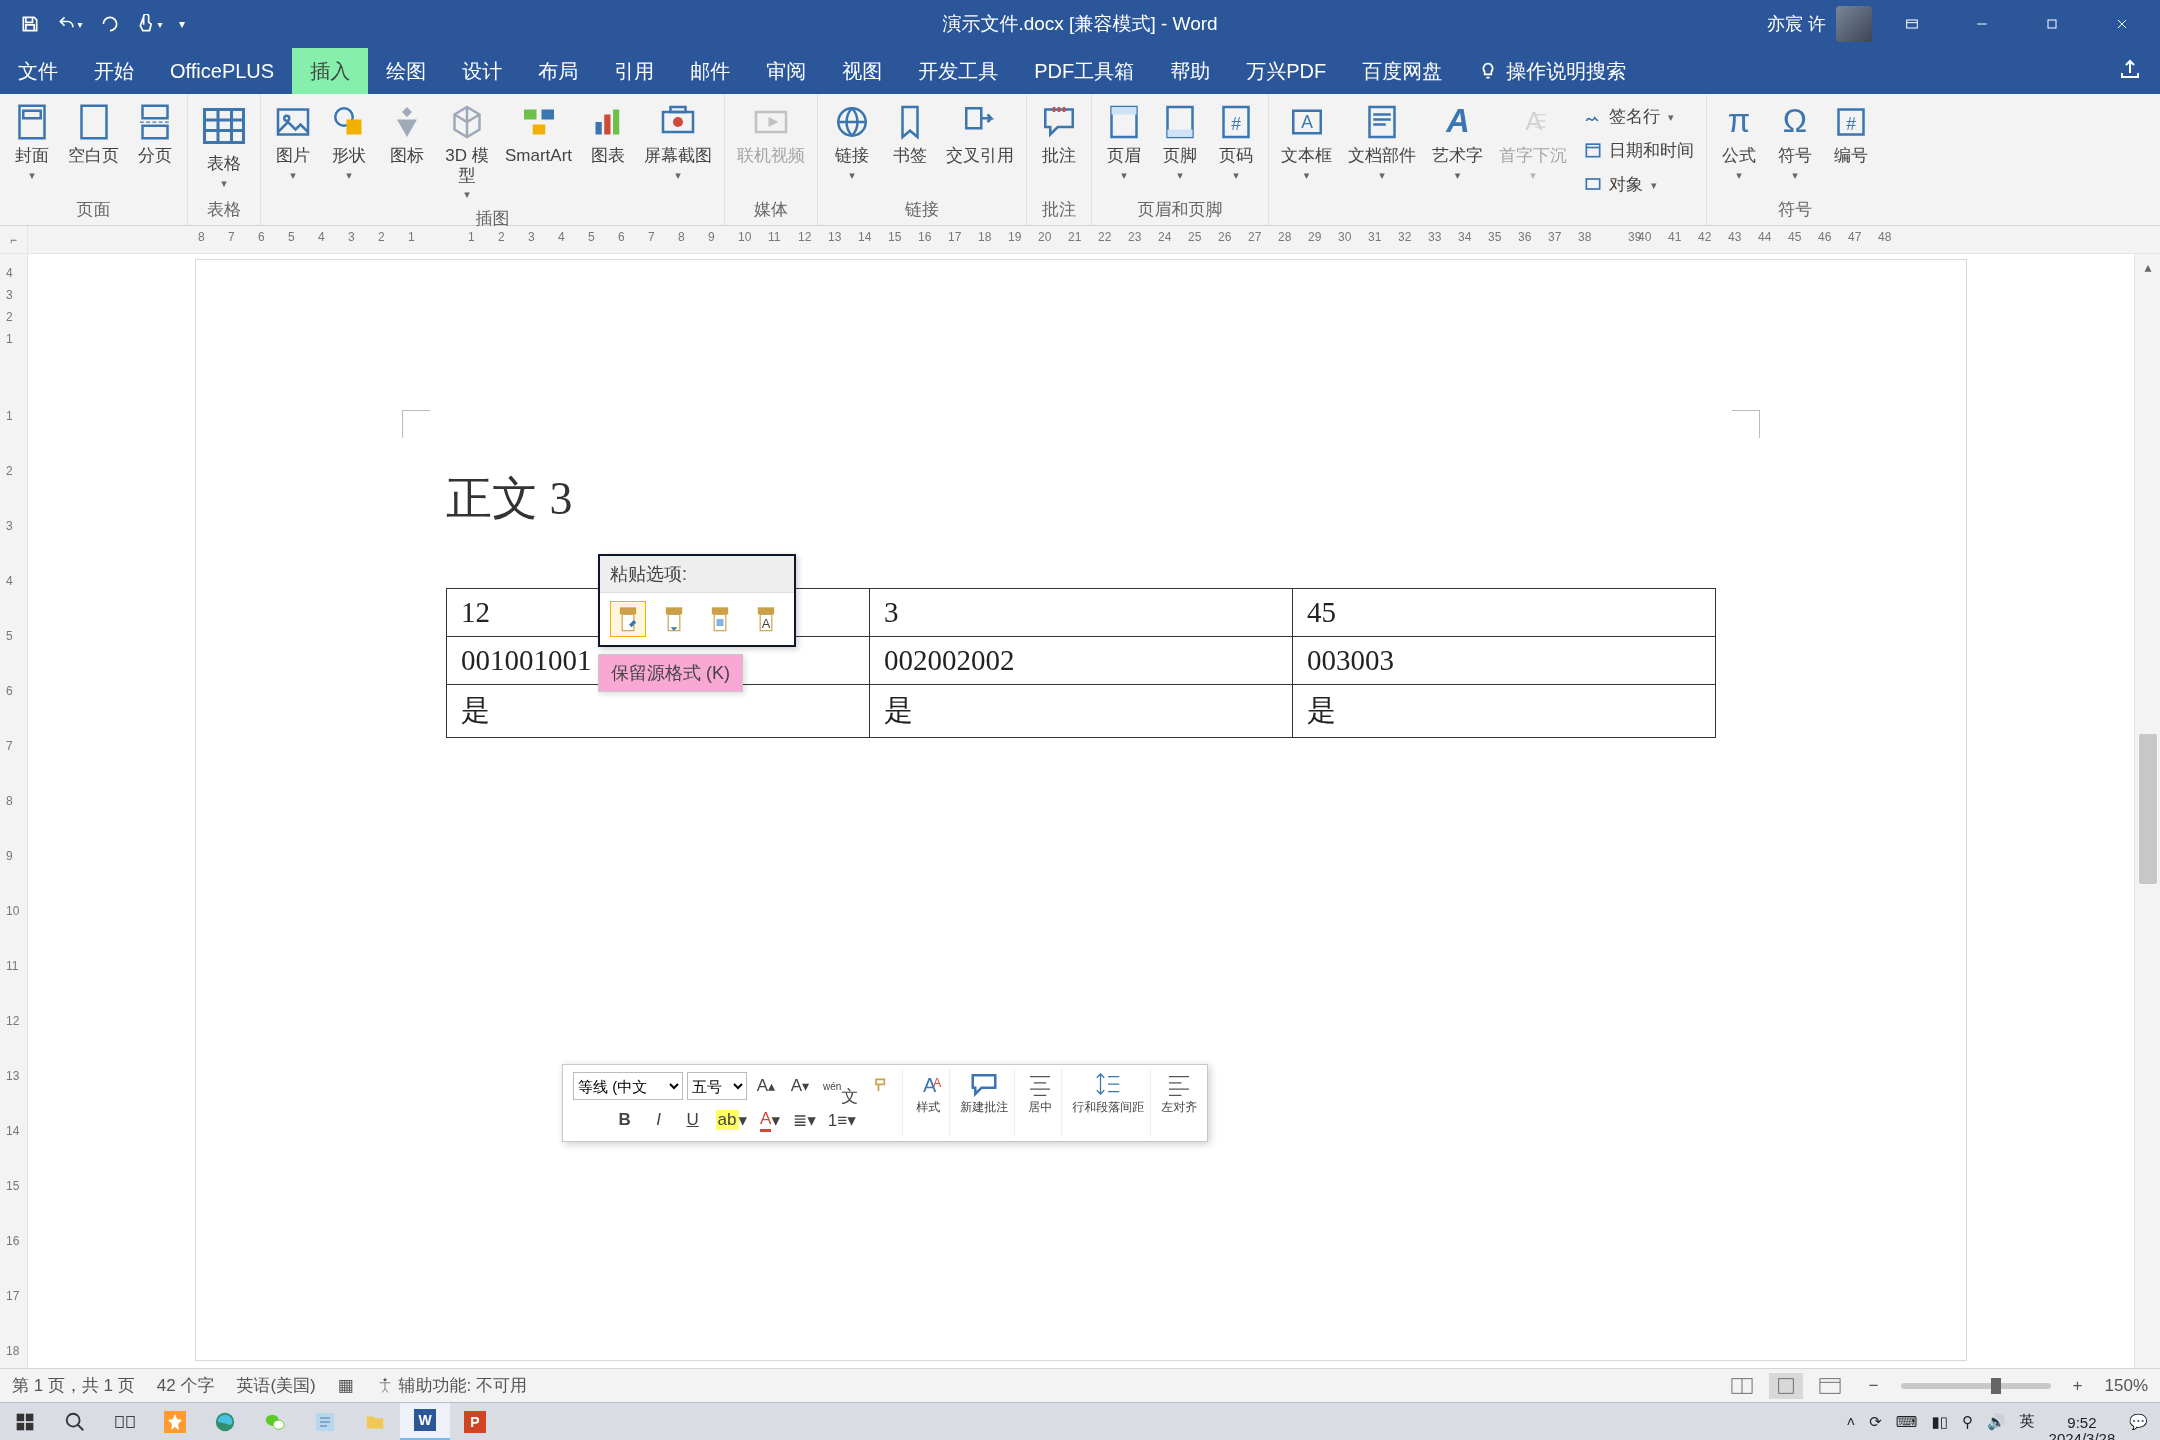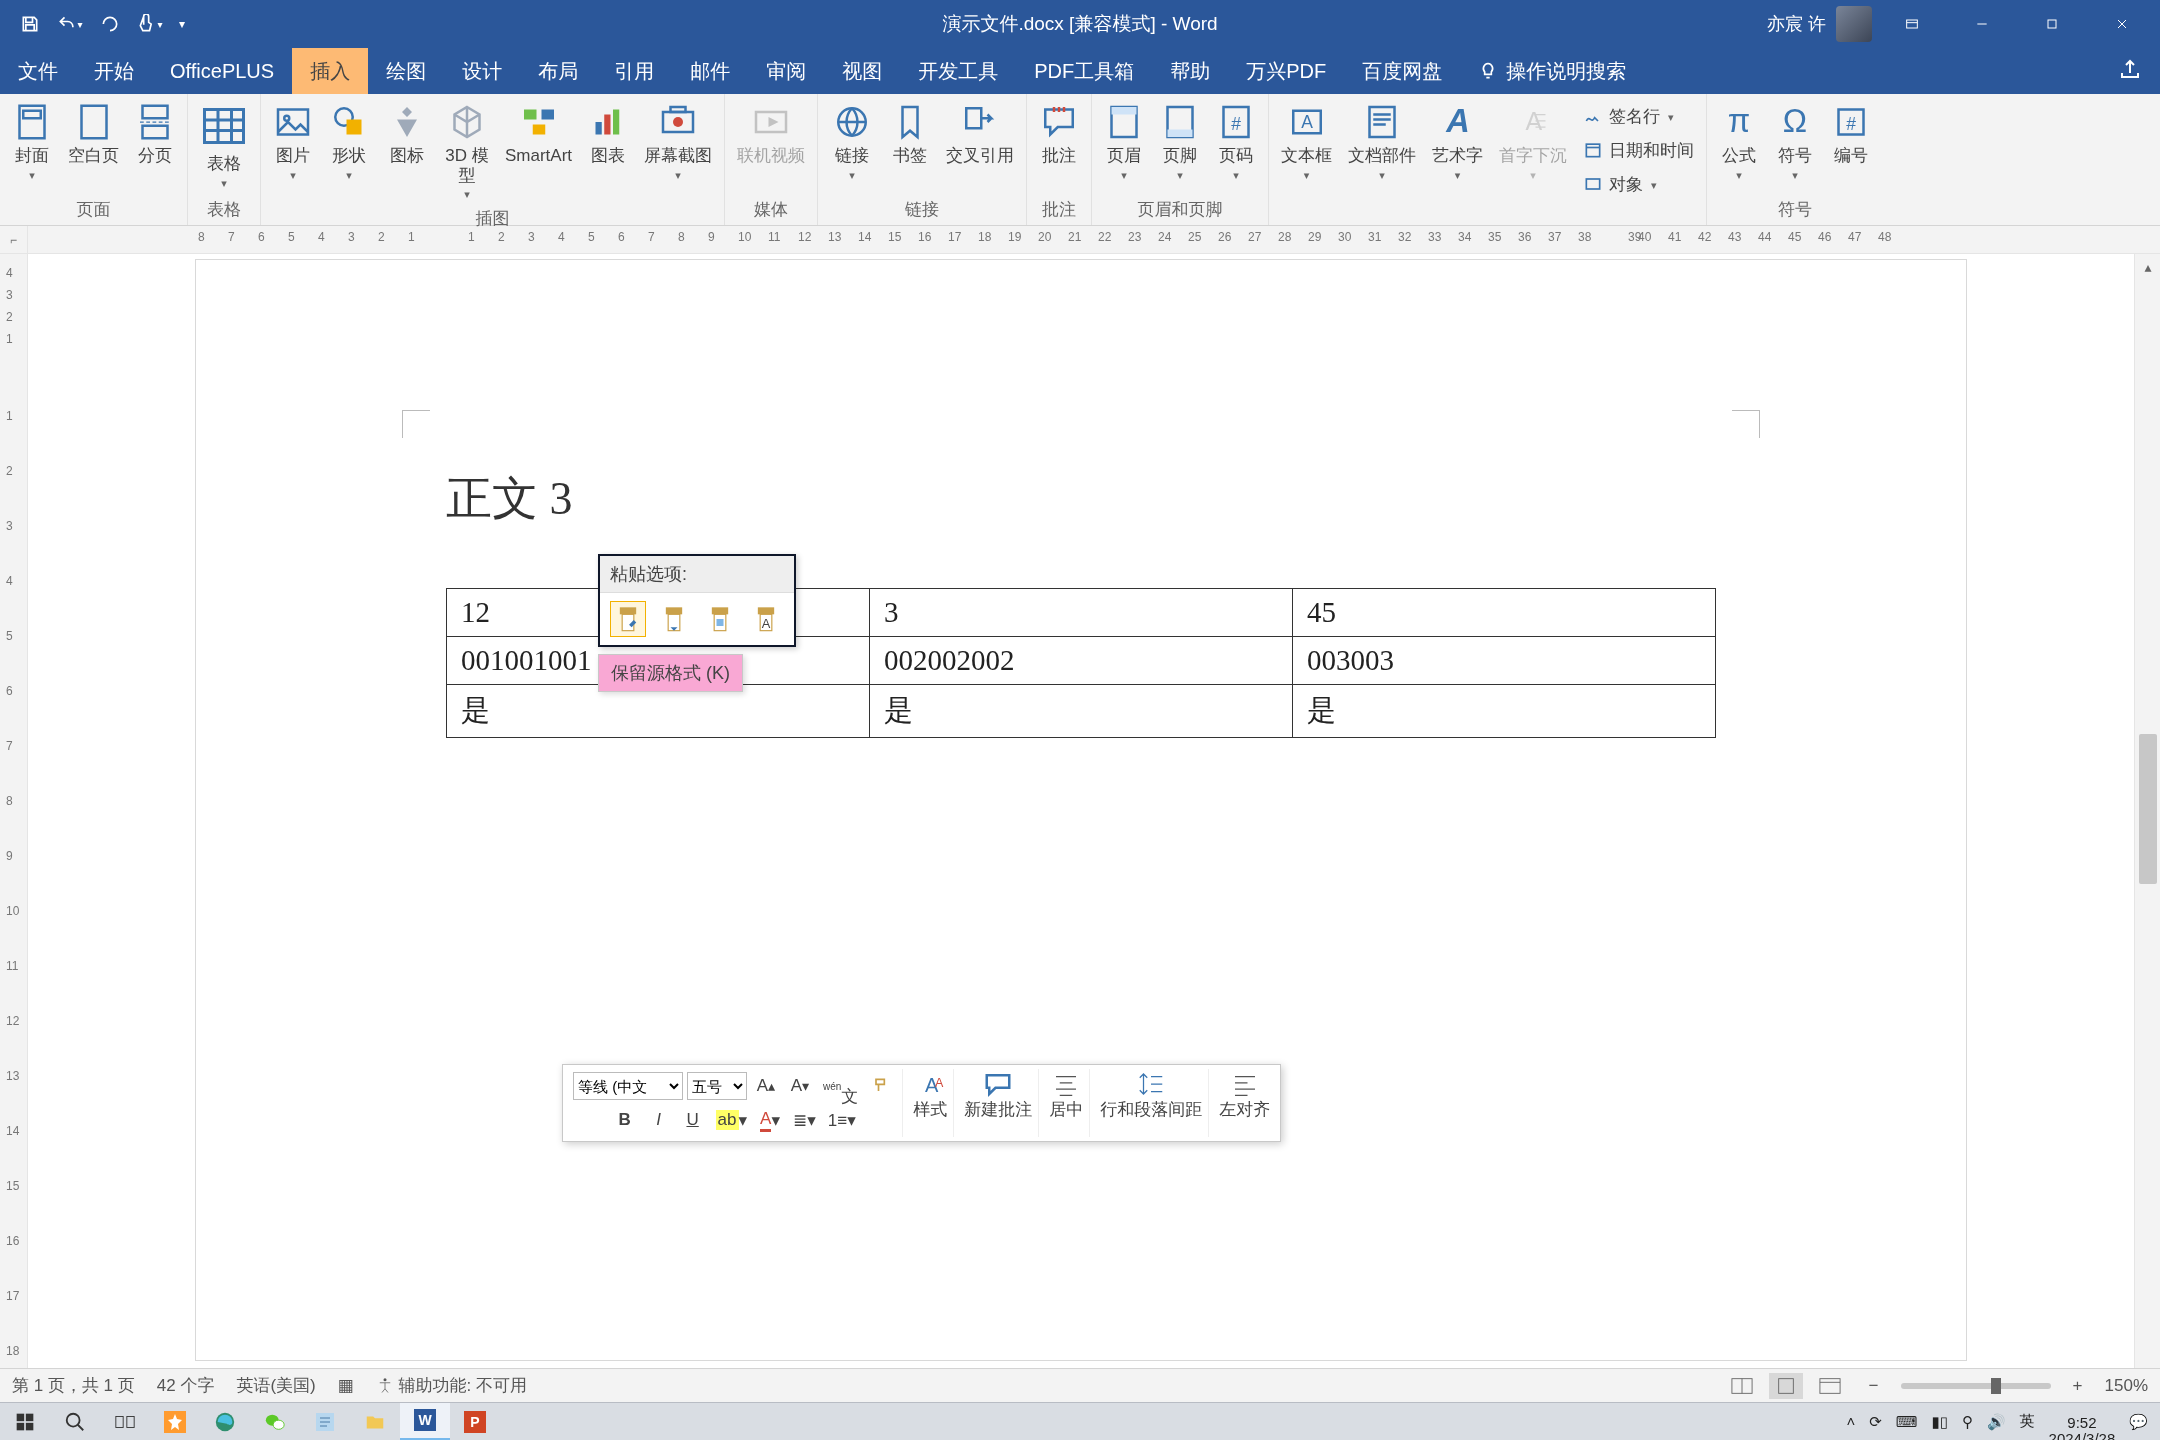--- a/index.html
+++ b/index.html
@@ -12,21 +12,21 @@
 .qat-btn svg { width: 20px; height: 20px; }
 .title-center { position: absolute; left: 50%; transform: translateX(-50%); font-size: 19px; }
 .title-right { margin-left: auto; display: flex; align-items: center; gap: 10px; padding-right: 8px; }
 .win-btn { width: 60px; height: 48px; display: flex; align-items: center; justify-content: center; cursor: pointer; }
 .win-btn svg { width: 16px; height: 16px; stroke: #fff; fill: none; stroke-width: 1.5; }
 .avatar { width: 36px; height: 36px; border-radius: 4px; background: linear-gradient(135deg,#7a8599,#3c4556); display: inline-block; }
 
 
 .menubar { height: 46px; background: #2b579a; display: flex; align-items: stretch; color: #fff; font-size: 20px; }
 .menu-tab { padding: 0 18px; display: flex; align-items: center; cursor: pointer; }
-.menu-tab.active { background: #fdba74; color: #444; font-family: Liberation Serif, serif; }
+.menu-tab.active { background: #86efac; color: #444; font-family: Liberation Serif, serif; }
 .tell-me { display: flex; align-items: center; gap: 8px; padding-left: 18px; }
 .tell-me svg { width: 20px; height: 20px; }
 .menubar-right { margin-left: auto; padding-right: 18px; display: flex; align-items: center; }
 
 
 .ribbon { height: 132px; background: #f3f3f3; border-bottom: 1px solid #d4d4d4; display: flex; align-items: stretch; font-size: 17px; color: #444; }
 .ribbon-group { display: flex; flex-direction: column; padding: 4px 6px 0 6px; border-right: 1px solid #e1e1e1; }
 .ribbon-group-items { flex: 1; display: flex; align-items: flex-start; gap: 4px; }
 .ribbon-group-label { text-align: center; font-size: 17px; color: #666; padding: 3px 0 4px 0; position: relative; }
 .rb { display: flex; flex-direction: column; align-items: center; justify-content: flex-start; padding: 4px 6px; min-width: 46px; cursor: pointer; gap: 4px; }
@@ -74,21 +74,21 @@
 .paste-popup .opt svg { width:28px; height:28px; }
 .paste-tooltip { position:absolute; left:570px; top:400px; background:#f9a8d4; border:1px solid #c8c8c8; padding:6px 12px; font-size:18px; color:#444; box-shadow: 2px 2px 6px rgba(0,0,0,.15);}
 
 
 .mini-toolbar { position:absolute; left:534px; top:810px; background:#fff; border:1px solid #c8c8c8; box-shadow:2px 2px 8px rgba(0,0,0,.2); padding:4px; display:flex; gap:4px; font-size:17px; color:#444;}
 .mini-toolbar .sec { display:flex; flex-direction:column; align-items:center; padding:0 6px; border-right:1px solid #eee;}
 .mini-toolbar .sec:last-child{border-right:none;}
 .mini-toolbar .row { display:flex; align-items:center; gap:4px; height:34px;}
 .mini-toolbar .btn { min-width:30px; height:30px; display:flex; align-items:center; justify-content:center; cursor:pointer; padding:0 4px;}
 .mini-toolbar select { height:28px; font-size:15px; border:1px solid #bbb; background:#fff;}
-.mini-toolbar .biglbl { font-size:17px; text-align:center; line-height:1.1; padding-top:2px;}
+.mini-toolbar .biglbl { font-size:12px; text-align:center; line-height:1.1; padding-top:2px;}
 .mini-toolbar .bigic { width:30px; height:30px; display:flex; align-items:center; justify-content:center;}
 
 
 .statusbar { position:absolute; left:0; right:0; bottom:38px; height:34px; background:#f3f3f3; border-top:1px solid #d4d4d4; display:flex; align-items:center; font-size:17px; color:#555; padding:0 12px; gap:22px;}
 .statusbar .right { margin-left:auto; display:flex; align-items:center; gap:10px;}
 .view-btn { width:34px; height:26px; display:flex; align-items:center; justify-content:center; cursor:pointer;}
 .view-btn.active{ background:#d8d8d8;}
 .zoom-slider { width:150px; height:6px; background:#c8c8c8; position:relative; border-radius:3px;}
 .zoom-slider .thumb{ position:absolute; top:-5px; width:10px; height:16px; background:#666; left:90px;}
 

